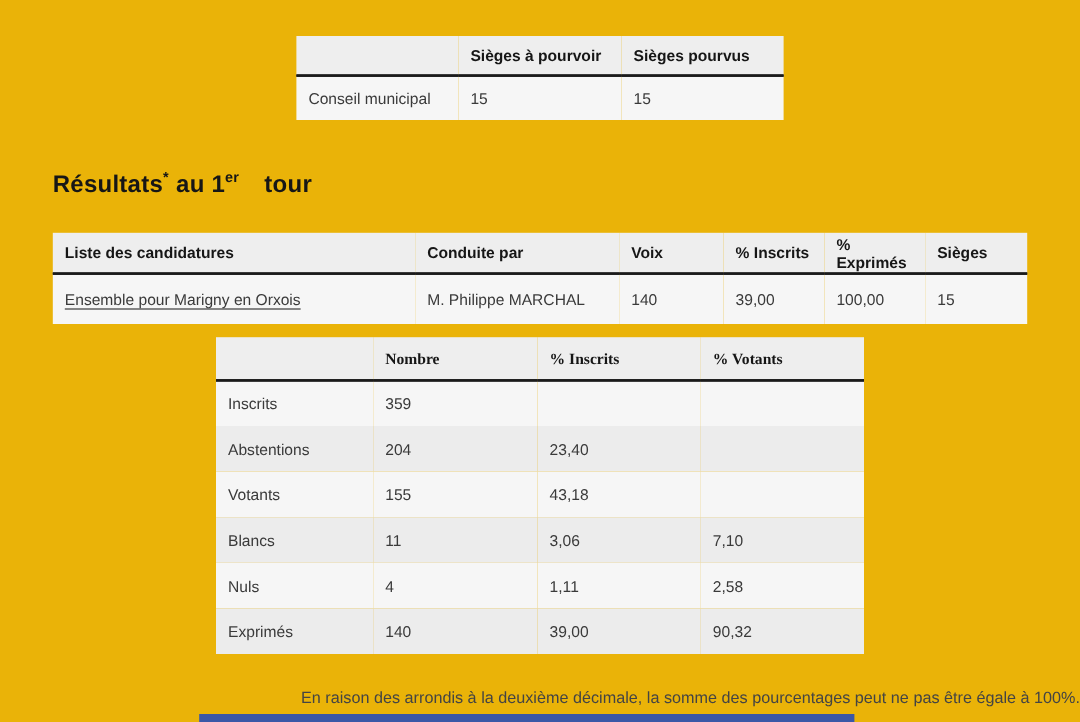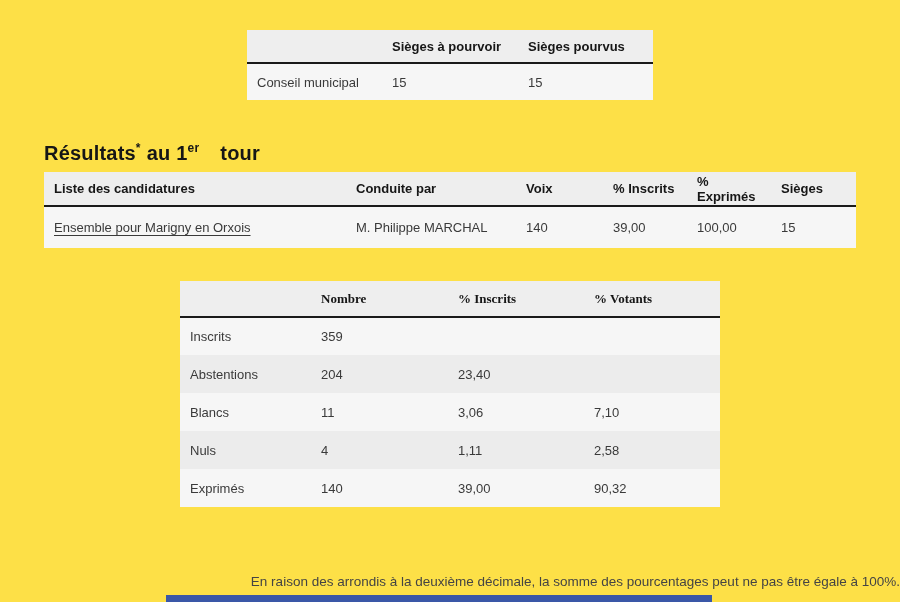--- a/index.html
+++ b/index.html
@@ -1,21 +1,21 @@
 <!DOCTYPE html>
 <html><head>
 <meta charset="utf-8">
 <style>
   * { margin: 0; padding: 0; box-sizing: border-box; }
   html, body { background: #ffffff; }
   .page {
     position: relative;
     width: 900px;
     height: 602px;
-    background: #fde047;
+    background: #eab308;
     overflow: hidden;
     font-family: "Liberation Sans", "DejaVu Sans", sans-serif;
     color: #3a3a3a;
   }
   table.tbl {
     border-collapse: collapse;
     table-layout: fixed;
     font-size: 13px;
     color: #3a3a3a;
   }
@@ -31,21 +31,21 @@
   table.tbl tbody td {
     background: #f6f6f6;
     padding: 0 10px;
     vertical-align: middle;
   }
   
   .seats { position: absolute; left: 247px; top: 30px; width: 406px; }
   .seats thead th { height: 33px; }
   .seats tbody td { height: 37px; }
   
-  .candidates { position: absolute; left: 44px; top: 172px; width: 812px; }
+  .candidates { position: absolute; left: 44px; top: 194px; width: 812px; }
   .candidates thead th { height: 34px; }
   .candidates tbody td { height: 42px; }
   
   .participation { position: absolute; left: 180px; top: 281px; width: 540px; }
   .participation thead th { height: 36px; padding: 0 13px; font-family: Liberation Serif, serif; }
   .participation tbody td { height: 38px; padding: 0 13px; }
   .participation tbody tr:nth-child(odd) td { background: #f6f6f6; }
   .participation tbody tr:nth-child(even) td { background: #ececec; }
   
   .results-heading {
@@ -175,20 +175,26 @@
         <td></td>
         <td></td>
       </tr>
       <tr>
         <td>Abstentions</td>
         <td>204</td>
         <td>23,40</td>
         <td></td>
       </tr>
       <tr>
+        <td>Votants</td>
+        <td>155</td>
+        <td>43,18</td>
+        <td></td>
+      </tr>
+      <tr>
         <td>Blancs</td>
         <td>11</td>
         <td>3,06</td>
         <td>7,10</td>
       </tr>
       <tr>
         <td>Nuls</td>
         <td>4</td>
         <td>1,11</td>
         <td>2,58</td>

